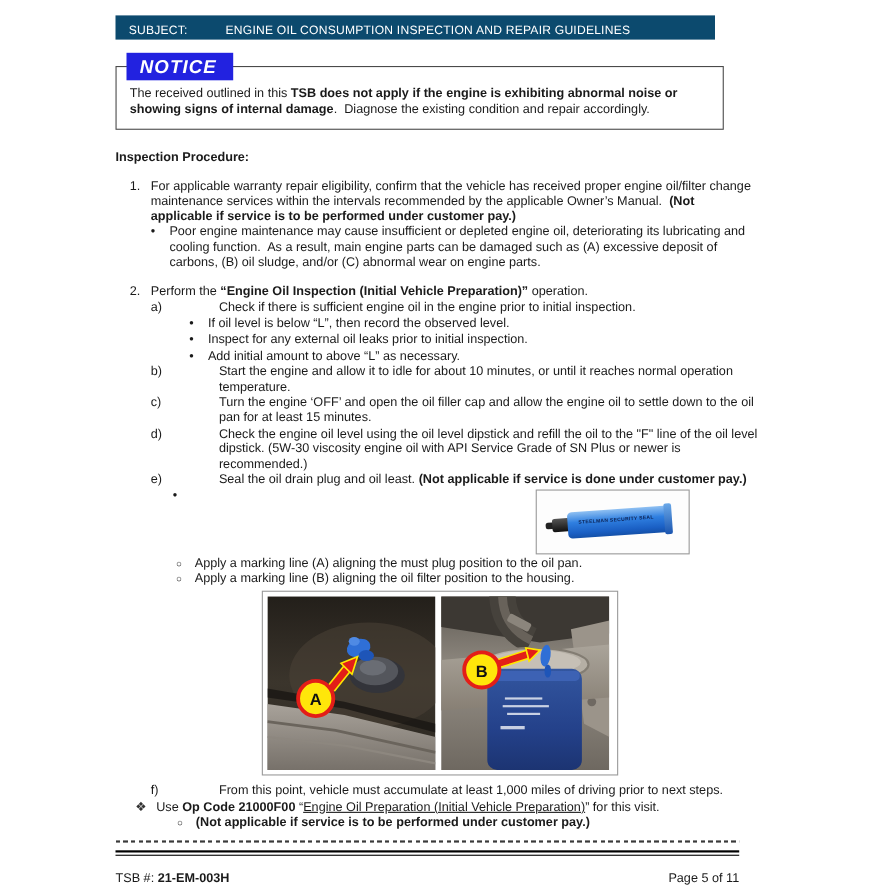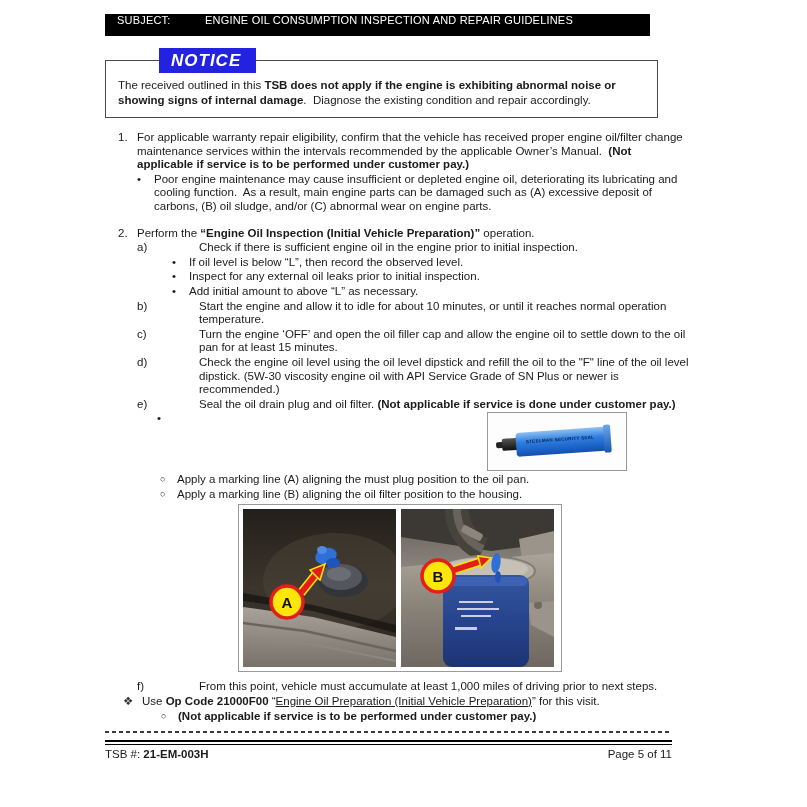--- a/index.html
+++ b/index.html
@@ -4,31 +4,31 @@
 <style>
   html,body{margin:0;padding:0;}
   body{
     width:807px;height:807px;background:#ffffff;position:relative;
     font-family:"Liberation Sans", sans-serif;color:#1a1a1a;
     font-size:11.5px;line-height:13.6px;
   }
   .page{position:absolute;left:105px;top:14px;width:585px;}
 
   
-  .subject-bar{background:#000000;color:#fff;width:545px;height:22px;
-    display:flex;align-items:flex-start;font-size:11px;letter-spacing:.2px;}
+  .subject-bar{background:#0c4a6e;color:#fff;width:545px;height:22px;
+    display:flex;align-items:flex-end;font-size:11px;letter-spacing:.2px;}
   .subject-label{margin-left:12px;width:88px;}
   .subject-title{white-space:nowrap;}
 
   
   .notice-wrap{position:relative;margin-top:24px;width:553px;}
   .notice-box{border:1.5px solid #4a4a4a;padding:17px 12px 9px 12px;}
   .notice-badge{position:absolute;top:-12px;left:10px;background:#2222E0;color:#fff;
     font-weight:bold;font-style:italic;font-size:17px;line-height:17px;
-    padding:4px 15px 4px 12px;letter-spacing:1px;margin-left:44px;}
+    padding:4px 15px 4px 12px;letter-spacing:1px;}
   .notice-text{font-size:11.5px;line-height:15px;}
   .b{font-weight:bold;}
   .u{text-decoration:underline;}
 
   .section-heading{font-weight:bold;margin-top:19px;}
 
   
   .step{display:flex;margin-top:13px;}
   .step-num{width:32px;flex:none;padding-left:13px;box-sizing:border-box;}
   .step-body{flex:1;}
@@ -65,41 +65,42 @@
   .photos{margin-left:133px;margin-top:3px;width:324px;border:1.5px solid #9a9a9a;
     background:#fff;display:flex;gap:5px;padding:4px;box-sizing:border-box;}
   .photo{width:153px;height:158px;flex:none;overflow:hidden;}
   .photo svg{display:block;}
 
   
   .dashed-rule{margin-top:8px;width:567px;height:2px;
     background:repeating-linear-gradient(90deg,#3a3a3a 0 4px,transparent 4px 7px);}
   .double-rule{margin-top:7px;width:567px;height:2px;
     border-top:2px solid #000;border-bottom:1.5px solid #000;}
-  .footer-row{margin-top:3px;width:567px;display:flex;justify-content:space-between;}
+  .footer-row{margin-top:15px;width:567px;display:flex;justify-content:space-between;}
 </style>
 </head>
 <body>
 
 <div class="page">
 
   <div class="subject-bar">
     <span class="subject-label">SUBJECT:</span>
     <span class="subject-title">ENGINE OIL CONSUMPTION INSPECTION AND REPAIR GUIDELINES</span>
   </div>
 
   <div class="notice-wrap">
     <div class="notice-badge">NOTICE</div>
     <div class="notice-box">
       <div class="notice-text">
         <span>The received outlined in this </span><span class="b">TSB does not apply if the engine is exhibiting abnormal noise or showing signs of internal damage</span><span>.&nbsp; Diagnose the existing condition and repair accordingly.</span>
       </div>
     </div>
   </div>
 
+  <div class="section-heading">Inspection Procedure:</div>
 
   <div class="step">
     <div class="step-num">1.</div>
     <div class="step-body">
       <div>
         <span>For applicable warranty repair eligibility, confirm that the vehicle has received proper engine oil/filter change maintenance services within the intervals recommended by the applicable Owner’s Manual.&nbsp; </span><span class="b">(Not applicable if service is to be performed under customer pay.)</span>
       </div>
       <div class="bullet-row">
         <span class="bullet-marker">•</span>
         <div>Poor engine maintenance may cause insufficient or depleted engine oil, deteriorating its lubricating and cooling function.&nbsp; As a result, main engine parts can be damaged such as (A) excessive deposit of carbons, (B) oil sludge, and/or (C) abnormal wear on engine parts.</div>
@@ -140,21 +141,21 @@
         <div class="sub-body">Turn the engine ‘OFF’ and open the oil filler cap and allow the engine oil to settle down to the oil pan for at least 15 minutes.</div>
       </div>
       <div class="sub">
         <span class="sub-label">d)</span>
         <div class="sub-body">Check the engine oil level using the oil level dipstick and refill the oil to the "F" line of the oil level dipstick. (5W-30 viscosity engine oil with API Service Grade of SN Plus or newer is recommended.)</div>
       </div>
 
       <div class="sub">
         <span class="sub-label">e)</span>
         <div class="sub-body">
-          <span>Seal the oil drain plug and oil filter. </span><span class="b">(Not applicable if service is done under customer pay.)</span>
+          <span>Seal the oil drain plug and oil least. </span><span class="b">(Not applicable if service is done under customer pay.)</span>
         </div>
       </div>
 
       <div class="e-extra">
         <div class="bullet-row" style="margin-left:20px;">
           <span class="bullet-marker">•</span>
         </div>
         <div class="tube-figure">
           <div class="tube">
             <div class="tube-tip"></div>

